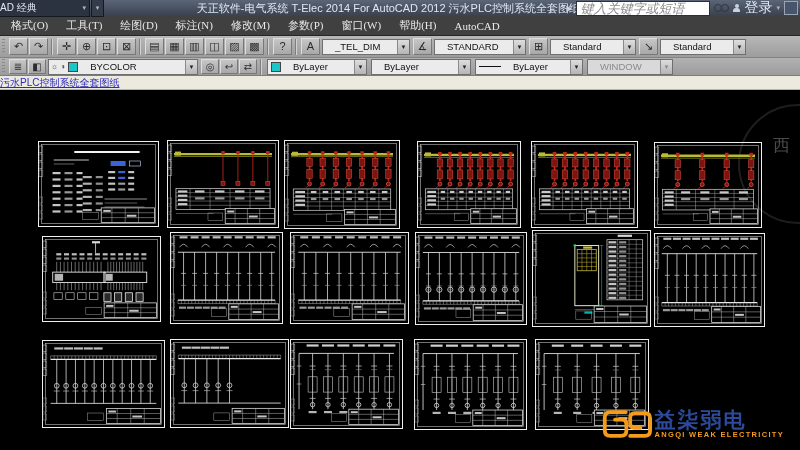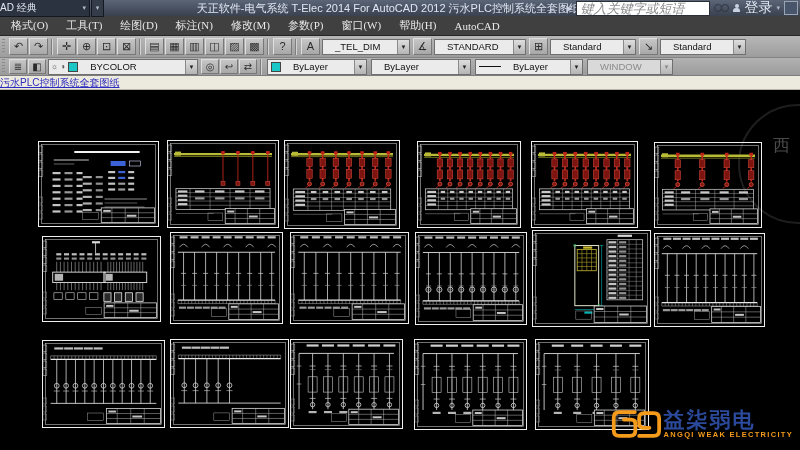--- a/index.html
+++ b/index.html
@@ -67,21 +67,21 @@
   #filetab .ft-label{color:#2b2bbd;text-decoration:underline;line-height:1;}
 
   
   #canvas{position:relative;width:800px;height:360px;background:#000;overflow:hidden;}
   .sheet{position:absolute;}
   #vc-arc{position:absolute;width:116px;height:116px;border-radius:50%;border:2px solid #1e1e1e;
           right:-58px;top:14px;}
   #vc-west{position:absolute;left:773px;top:44px;color:#4a4a4a;font-size:17px;}
 
   
-  #watermark{position:absolute;right:7px;bottom:3px;display:flex;align-items:center;}
+  #watermark{position:absolute;right:16px;bottom:3px;display:flex;align-items:center;}
   .wm-cn{font-size:21px;font-weight:bold;letter-spacing:2px;line-height:1;}
   .wm-en{font-size:7.5px;font-weight:bold;letter-spacing:1.3px;margin-top:0;}
 </style>
 </head>
 <body>
 
 <div id="app">
 
   <div id="titlebar">
     <div class="ws-combo">

